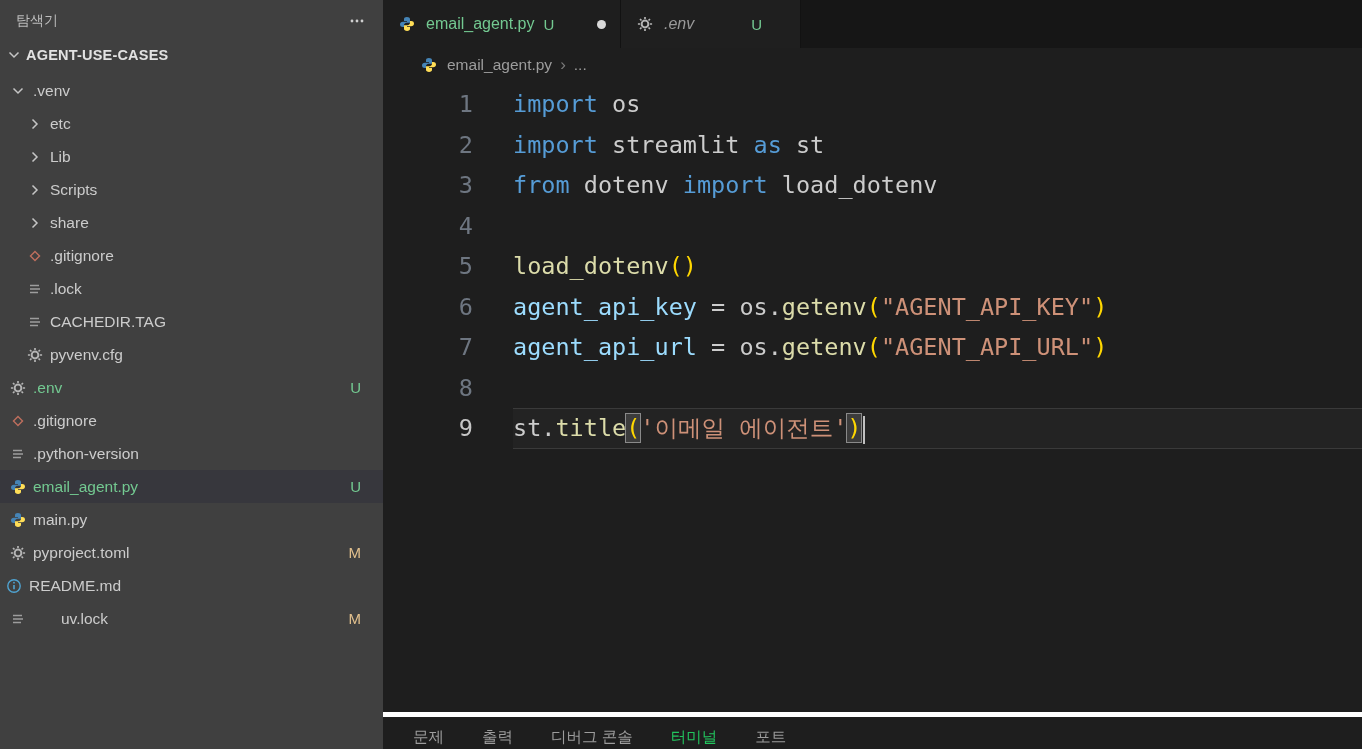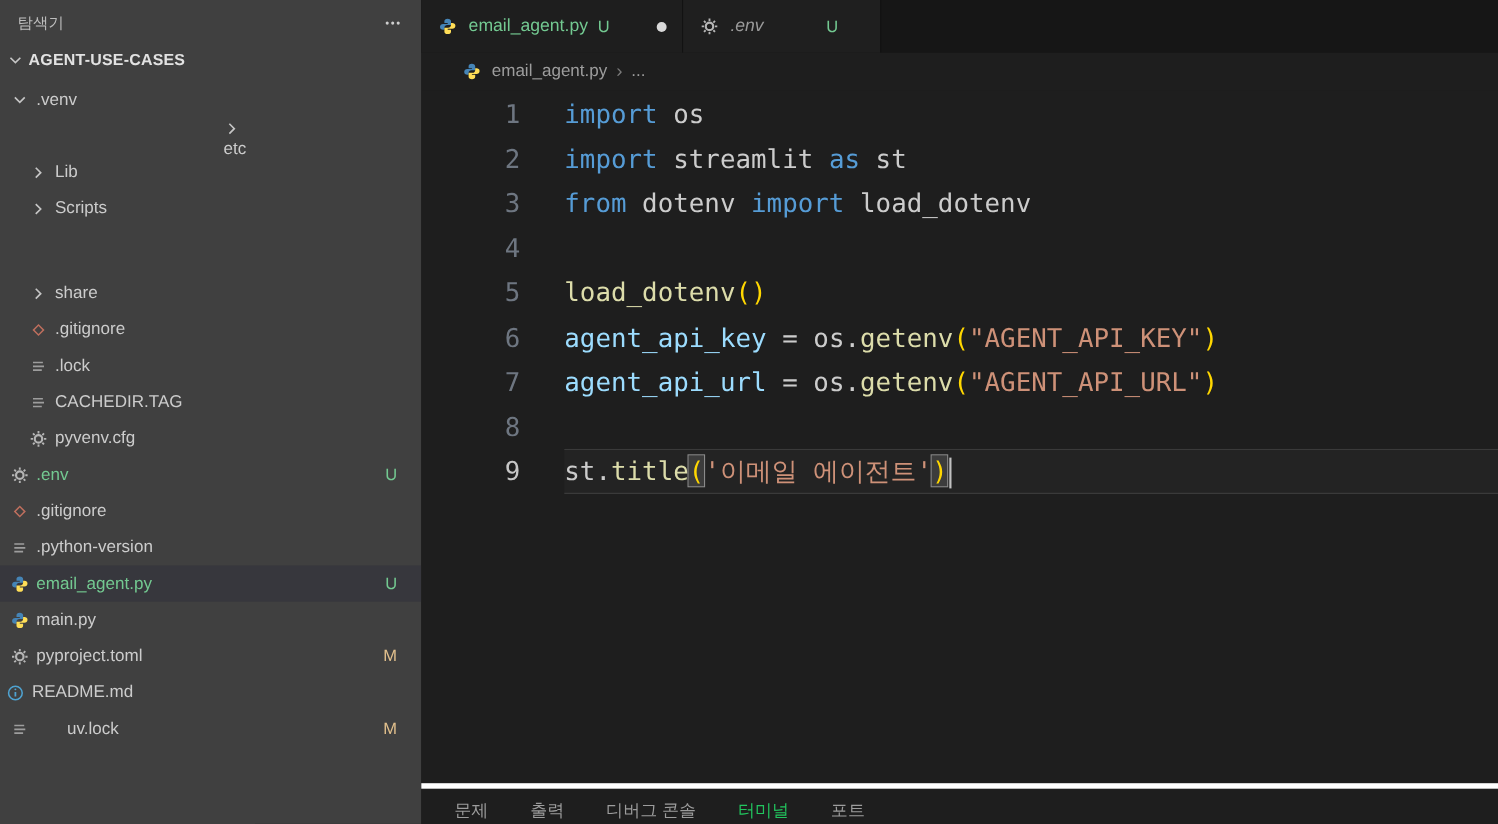--- a/index.html
+++ b/index.html
@@ -141,21 +141,21 @@
   </div>
   <div class="tree" id="tree">
       <div class="tree-row" style="padding-left: 8px;">
         <span class="icon">
           <svg viewBox="0 0 16 16">
             <path d="M3.5 5.5 8 10l4.5-4.5" fill="none" stroke="#c5c5c5" stroke-width="1.5"></path>
           </svg>
         </span>
         <span class="tree-label">.venv</span>
       </div>
-      <div class="tree-row" style="padding-left: 39px; flex-direction: column;">
+      <div class="tree-row" style="padding-left: 25px;">
         <span class="icon">
           <svg viewBox="0 0 16 16">
             <path d="M5.5 3.5 10 8l-4.5 4.5" fill="none" stroke="#c5c5c5" stroke-width="1.5"></path>
           </svg>
         </span>
         <span class="tree-label">etc</span>
       </div>
       <div class="tree-row" style="padding-left: 25px;">
         <span class="icon">
           <svg viewBox="0 0 16 16">
@@ -165,21 +165,21 @@
         <span class="tree-label">Lib</span>
       </div>
       <div class="tree-row" style="padding-left: 25px;">
         <span class="icon">
           <svg viewBox="0 0 16 16">
             <path d="M5.5 3.5 10 8l-4.5 4.5" fill="none" stroke="#c5c5c5" stroke-width="1.5"></path>
           </svg>
         </span>
         <span class="tree-label">Scripts</span>
       </div>
-      <div class="tree-row" style="padding-left: 25px; margin-top: 44px;">
+      <div class="tree-row" style="padding-left: 25px;">
         <span class="icon">
           <svg viewBox="0 0 16 16">
             <path d="M5.5 3.5 10 8l-4.5 4.5" fill="none" stroke="#c5c5c5" stroke-width="1.5"></path>
           </svg>
         </span>
         <span class="tree-label">share</span>
       </div>
       <div class="tree-row" style="padding-left: 25px;">
         <span class="icon">
           <svg viewBox="0 0 16 16">

